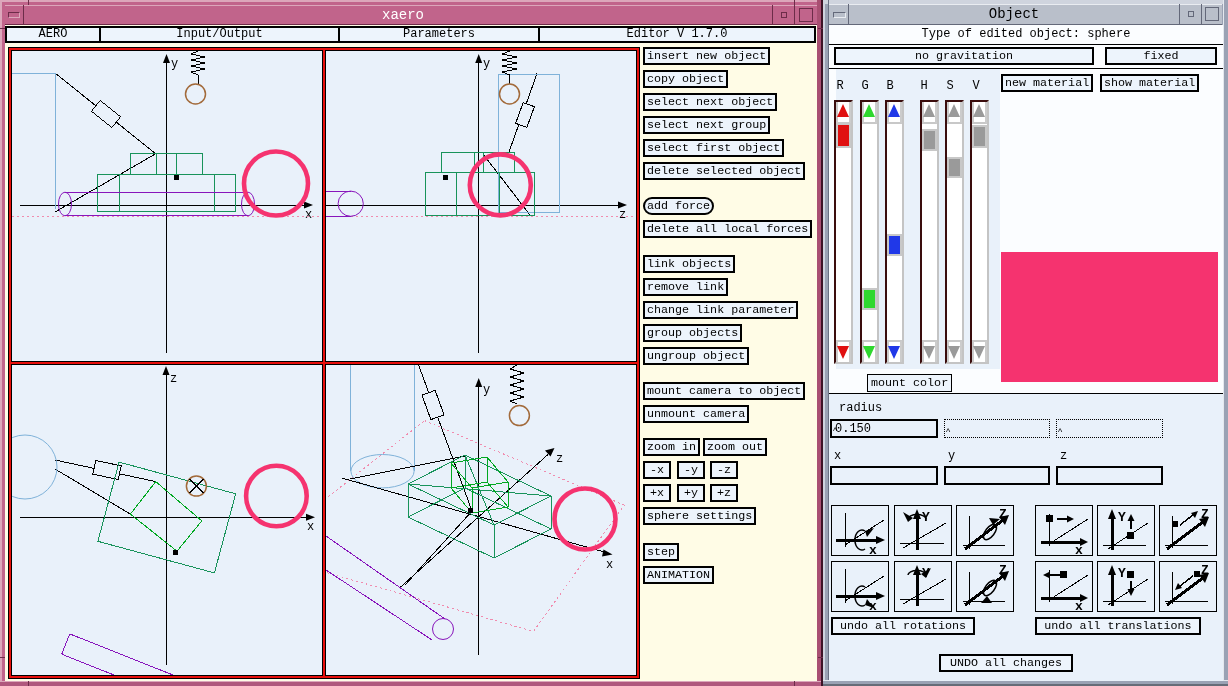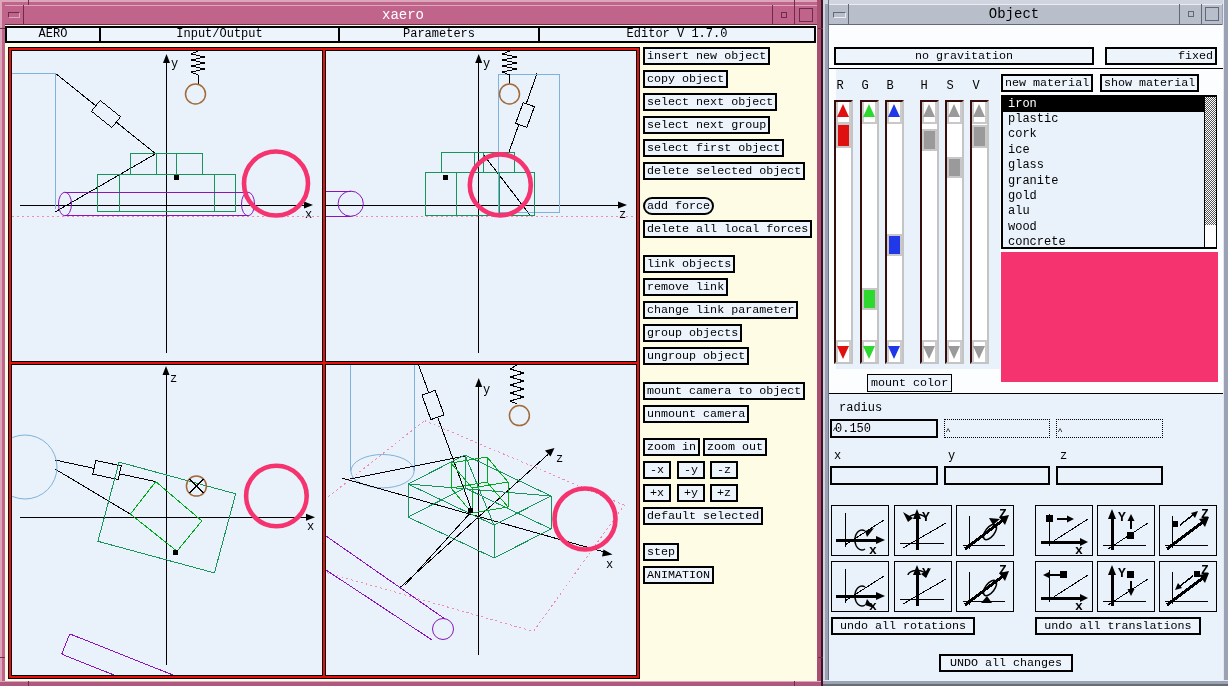--- a/index.html
+++ b/index.html
@@ -236,21 +236,21 @@
   <div class="btn" style="left:638px;top:357px;">mount camera to object</div>
   <div class="btn" style="left:638px;top:380px;">unmount camera</div>
   <div class="btn" style="left:638px;top:413px;">zoom in</div>
   <div class="btn" style="left:698px;top:413px;text-align:center;">zoom out</div>
   <div class="btn" style="left:638px;top:436px;width:20px;text-align:center;">-x</div>
   <div class="btn" style="left:672px;top:436px;width:20px;text-align:center;">-y</div>
   <div class="btn" style="left:705px;top:436px;width:20px;text-align:center;">-z</div>
   <div class="btn" style="left:638px;top:459px;width:20px;text-align:center;">+x</div>
   <div class="btn" style="left:672px;top:459px;width:20px;text-align:center;">+y</div>
   <div class="btn" style="left:705px;top:459px;width:20px;text-align:center;">+z</div>
-  <div class="btn" style="left:638px;top:482px;">default selected</div>
+  <div class="btn" style="left:638px;top:482px;">sphere settings</div>
   <div class="btn" style="left:638px;top:518px;">step</div>
   <div class="btn" style="left:638px;top:541px;">ANIMATION</div>
  </div>
 </div>
 
 <div class="ab" id="rw" style="left:823px;top:0;width:405px;height:686px;background:#9aa2b4;">
  <div class="ab" style="left:0;top:0;width:405px;height:4px;background:#cfd4de;"></div>
  <div class="ab" style="left:0;top:0;width:2px;height:686px;background:#cfd4de;"></div>
  <div class="ab" style="left:5px;top:0;width:1px;height:686px;background:#6a7183;"></div>
  <div class="ab" style="left:400px;top:0;width:1px;height:686px;background:#e4e8ee;"></div>
@@ -265,22 +265,23 @@
  </div>
  <div class="ab" style="left:151px;top:5px;width:80px;text-align:center;font:14px/18px 'Liberation Mono',monospace;color:#000;">Object</div>
  <div class="ab" style="left:356px;top:4px;width:22px;height:21px;border-left:1px solid #636879;box-sizing:border-box;">
    <div class="ab" style="left:8px;top:7px;width:4px;height:4px;border:1px solid #636879;"></div>
  </div>
  <div class="ab" style="left:378px;top:4px;width:21px;height:21px;border-left:1px solid #636879;box-sizing:border-box;">
    <div class="ab" style="left:3px;top:3px;width:12px;height:12px;border:1px solid #636879;"></div>
  </div>
 
  <div class="ab" id="rc" style="left:6px;top:25px;width:394px;height:656px;background:#fbfdff;">
+  <div class="ab" style="left:0;top:0;width:394px;height:19px;border-bottom:1px solid #000;text-align:center;font:12px/18px 'Liberation Mono',monospace;">Type of edited object: sphere</div>
   <div class="btn" style="left:5px;top:22px;width:260px;text-align:center;box-sizing:border-box;">no gravitation</div>
-  <div class="btn" style="left:276px;top:22px;width:112px;text-align:right;box-sizing:border-box;">fixed</div>
+  <div class="btn" style="left:276px;top:22px;width:112px;text-align:center;box-sizing:border-box;">fixed</div>
   <div class="ab" style="left:0;top:43px;width:394px;height:1px;background:#000;"></div>
 
   <div class="ab" style="left:7px;top:44px;width:164px;height:300px;background:#e9f1fa;"></div>
   <div class="ab" style="left:4px;top:54px;width:14px;text-align:center;">R</div>
   <div class="ab" style="left:29px;top:54px;width:14px;text-align:center;">G</div>
   <div class="ab" style="left:54px;top:54px;width:14px;text-align:center;">B</div>
   <div class="ab" style="left:88px;top:54px;width:14px;text-align:center;">H</div>
   <div class="ab" style="left:114px;top:54px;width:14px;text-align:center;">S</div>
   <div class="ab" style="left:140px;top:54px;width:14px;text-align:center;">V</div>
 
@@ -322,27 +323,20 @@
   <div class="sl" style="left:141px;top:75px;">
     <div class="sa" style="top:0;border-bottom:2px solid #c8c8c8;"></div>
     <div class="tri u" style="border-bottom-color:#9a9a9a;"></div>
     <div class="thumb" style="top:23px;height:23px;background:#9a9a9a;"></div>
     <div class="sa" style="bottom:0;border-top:2px solid #c8c8c8;"></div>
     <div class="tri d" style="border-top-color:#9a9a9a;"></div>
   </div>
 
   <div class="btn" style="left:172px;top:49px;">new material</div>
   <div class="btn" style="left:271px;top:49px;">show material</div>
-  <div class="ab" style="left:172px;top:70px;width:216px;height:154px;border:2px solid #000;background:#e9f1fa;box-sizing:border-box;">
-    <div class="ab" style="left:0;top:0;width:196px;height:15px;background:#000;color:#fff;font:12px/15px 'Liberation Mono',monospace;padding-left:5px;">iron</div>
-    <div class="ab" style="left:5px;top:15px;font:12px/15.4px 'Liberation Mono',monospace;">plastic<br>cork<br>ice<br>glass<br>granite<br>gold<br>alu<br>wood<br>concrete</div>
-    <div class="ab" style="left:201px;top:0;width:11px;height:150px;background:#fff;border-left:1px solid #000;">
-      <div class="ab" style="left:0px;top:0;width:11px;height:128px;background:repeating-conic-gradient(#555 0% 25%, #fff 0% 50%);background-size:2px 2px;"></div>
-    </div>
-  </div>
   <div class="ab" style="left:172px;top:227px;width:217px;height:130px;background:#f5336f;"></div>
   <div class="btn" style="left:38px;top:349px;border-width:1px;padding:1px 3px;">mount color</div>
   <div class="ab" style="left:0;top:368px;width:394px;height:1px;background:#000;"></div>
 
   <div class="ab" style="left:0;top:369px;width:394px;height:287px;background:#e9f1fa;">
     <div class="ab" style="left:10px;top:7px;">radius</div>
     <div class="ab fld" style="left:1px;top:25px;width:108px;">0.150<span class="crt">^</span></div>
     <div class="ab fldd" style="left:115px;top:25px;width:106px;">
           <span class="crt">^</span>
         </div>

